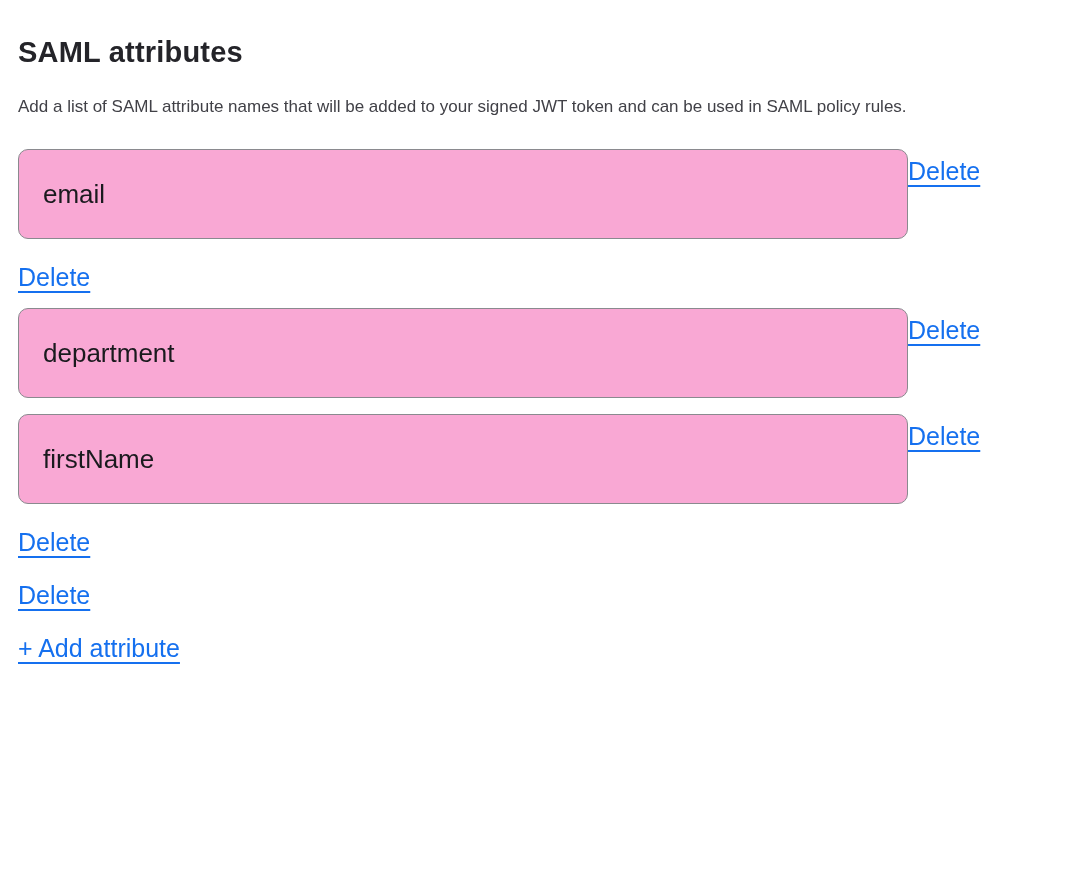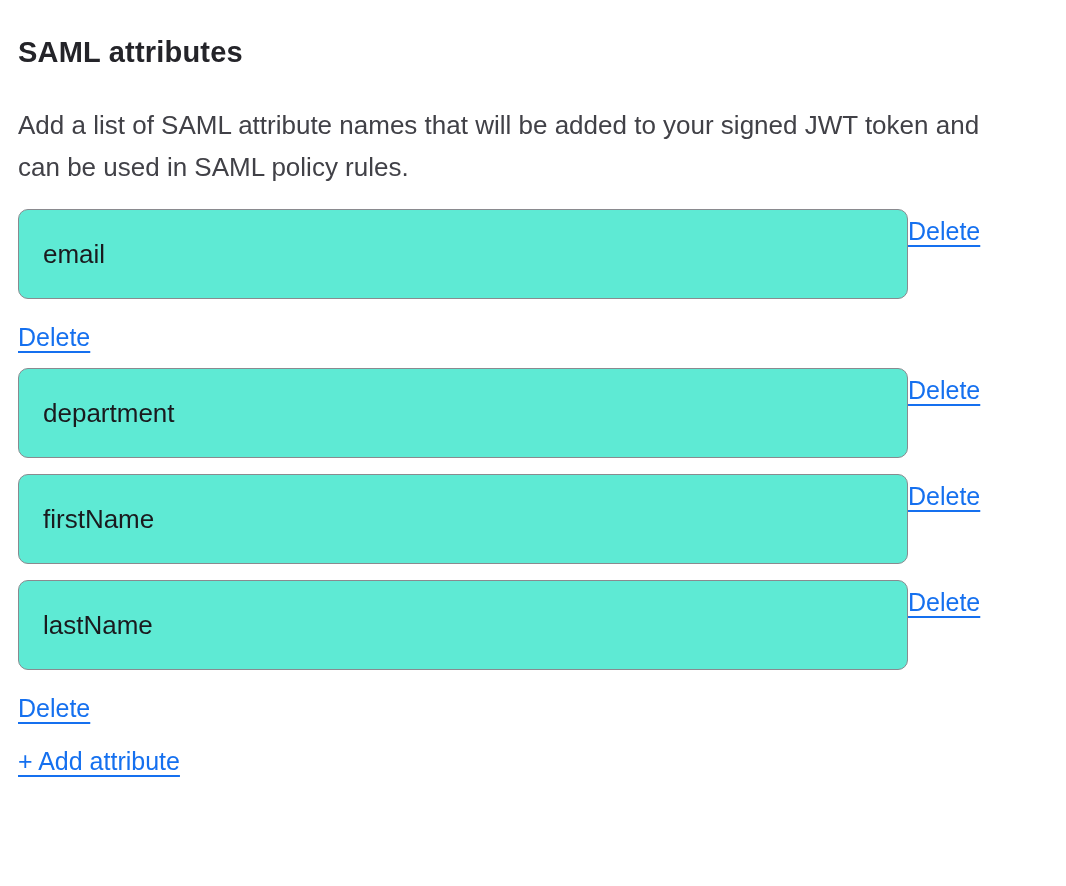--- a/index.html
+++ b/index.html
@@ -17,42 +17,42 @@
   }
   .section-title {
     margin: 0;
     font-size: 29px;
     line-height: 36px;
     font-weight: 700;
     color: #242429;
     letter-spacing: 0.2px;
   }
   .section-description {
-    margin: 34px 0 21px 0;
-    font-size: 26px;
+    margin: 16px 0 21px 0;
+    font-size: 17px;
     line-height: 42px;
     color: #414147;
     max-width: 1005px;
   }
   .attribute-list { }
   .row {
     display: flex;
     align-items: flex-start;
     margin-bottom: 16px;
   }
   .attr-input {
     width: 890px;
     height: 90px;
     border: 1.5px solid #8a8a8f;
     border-radius: 10px;
     padding: 0 24px;
     font-size: 26px;
     color: #1a1a1e;
     font-family: inherit;
-    background: #5eead4;
+    background: #f9a8d4;
     outline: none;
   }
   a.delete-link {
     margin-top: 7px;
     font-size: 25px;
     line-height: 30px;
     color: #1570ef;
     text-underline-offset: 5px;
     text-decoration-thickness: 2px;
     cursor: pointer;
@@ -92,21 +92,20 @@
     <input class="attr-input" type="text" value="department" style="">
     <a class="delete-link" href="#">Delete</a>
   </div>
 
   <div class="row">
     <input class="attr-input" type="text" value="firstName" style="">
     <a class="delete-link" href="#">Delete</a>
   </div>
 
   <div class="row">
-    <input class="attr-input" type="text" value="lastName" style="">
     <a class="delete-link" href="#">Delete</a>
   </div>
 
   <div class="row">
     <a class="delete-link" href="#">Delete</a>
   </div>
 </div>
 
   <a class="add-link" href="#">+ Add attribute</a>
 </div>

